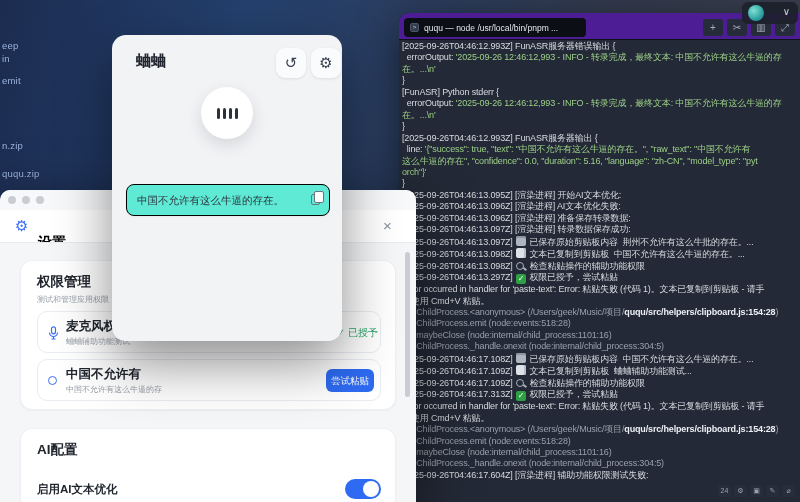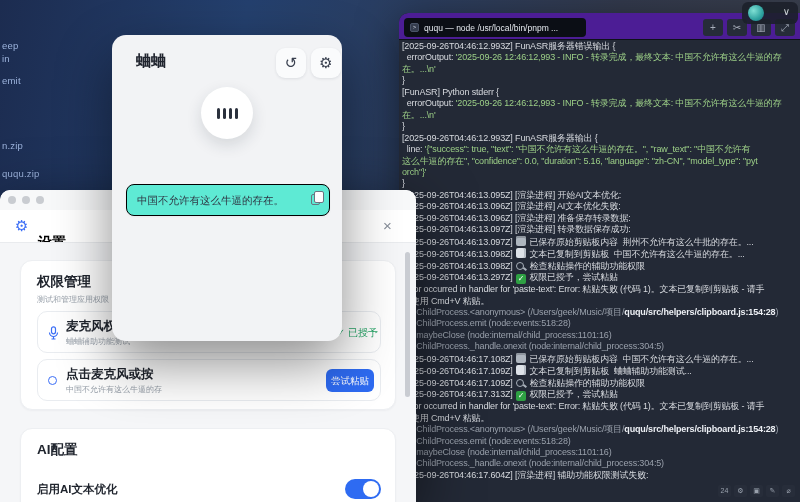--- a/index.html
+++ b/index.html
@@ -142,21 +142,21 @@
           </svg>
           <div class="row-title">麦克风权限</div>
           <div class="row-sub">蛐蛐辅助功能测试</div>
           <div class="granted">
             <span>✓</span>
             <span>已授予</span>
           </div>
         </div>
         <div class="perm-row" id="perm-row-acc">
           <span class="circ-ic"></span>
-          <div class="row-title">点击麦克风或按</div>
+          <div class="row-title">中国不允许有</div>
           <div class="row-sub">中国不允许有这么牛逼的存</div>
           <div class="test-btn">尝试粘贴</div>
         </div>
       </div>
       <div class="card" id="card-ai">
         <div class="card-h">AI配置</div>
         <div class="toggle-label">启用AI文本优化</div>
         <div class="toggle"></div>
       </div>
     </div>

